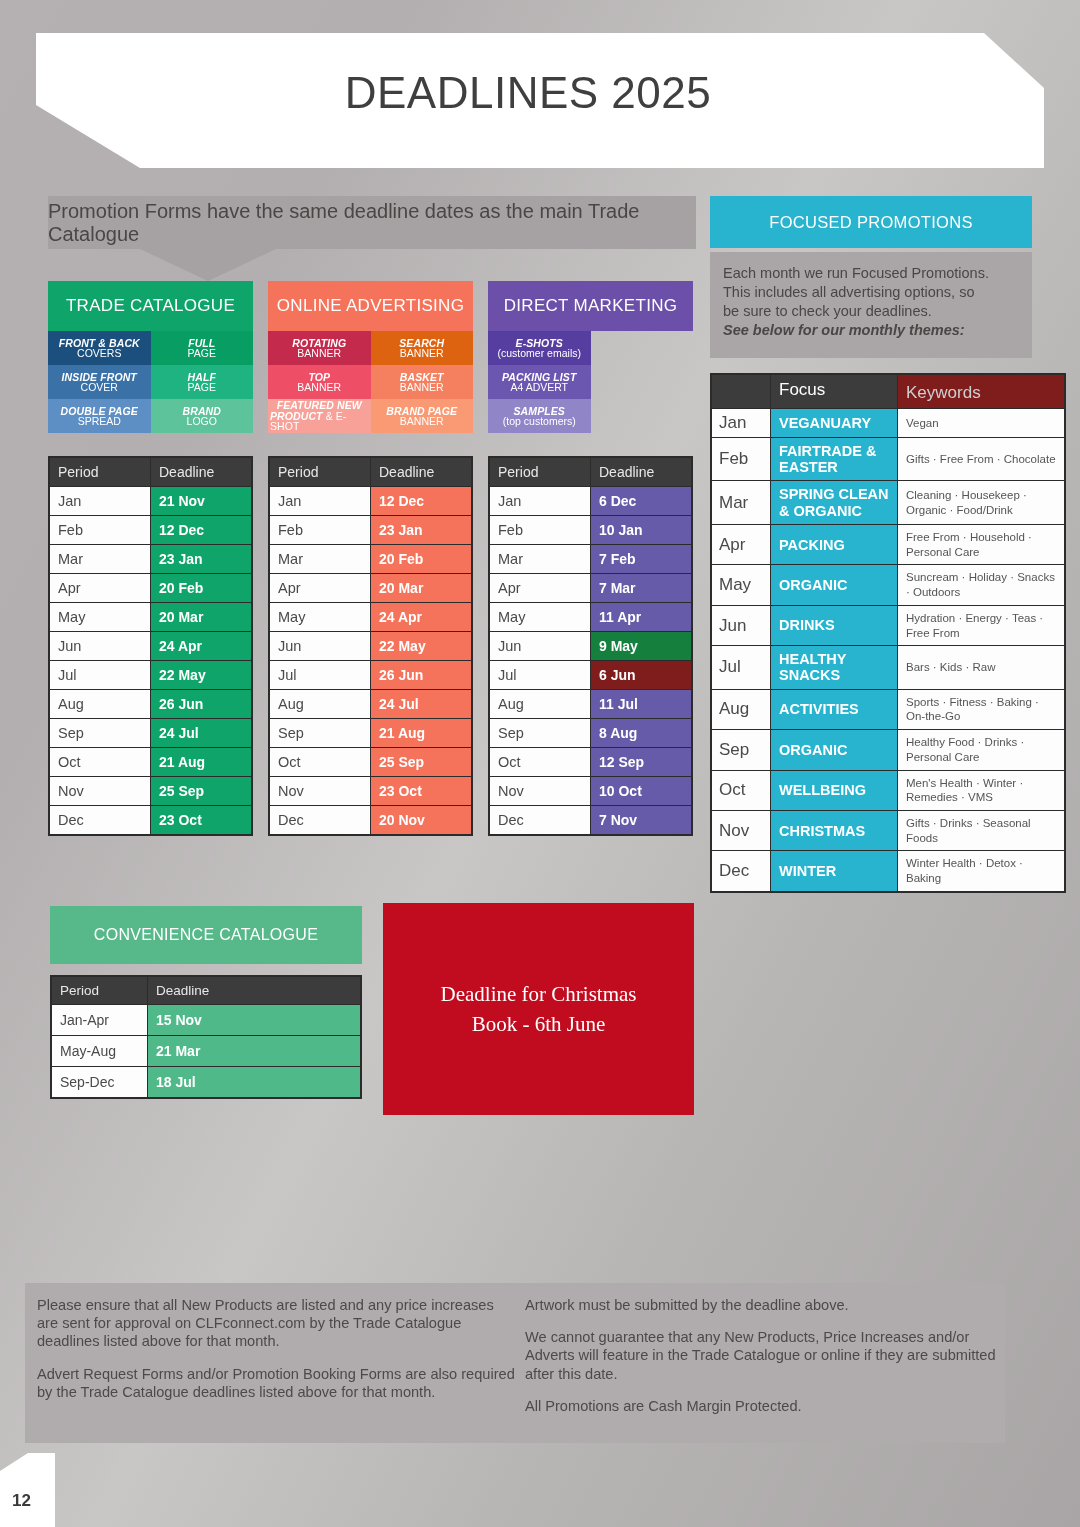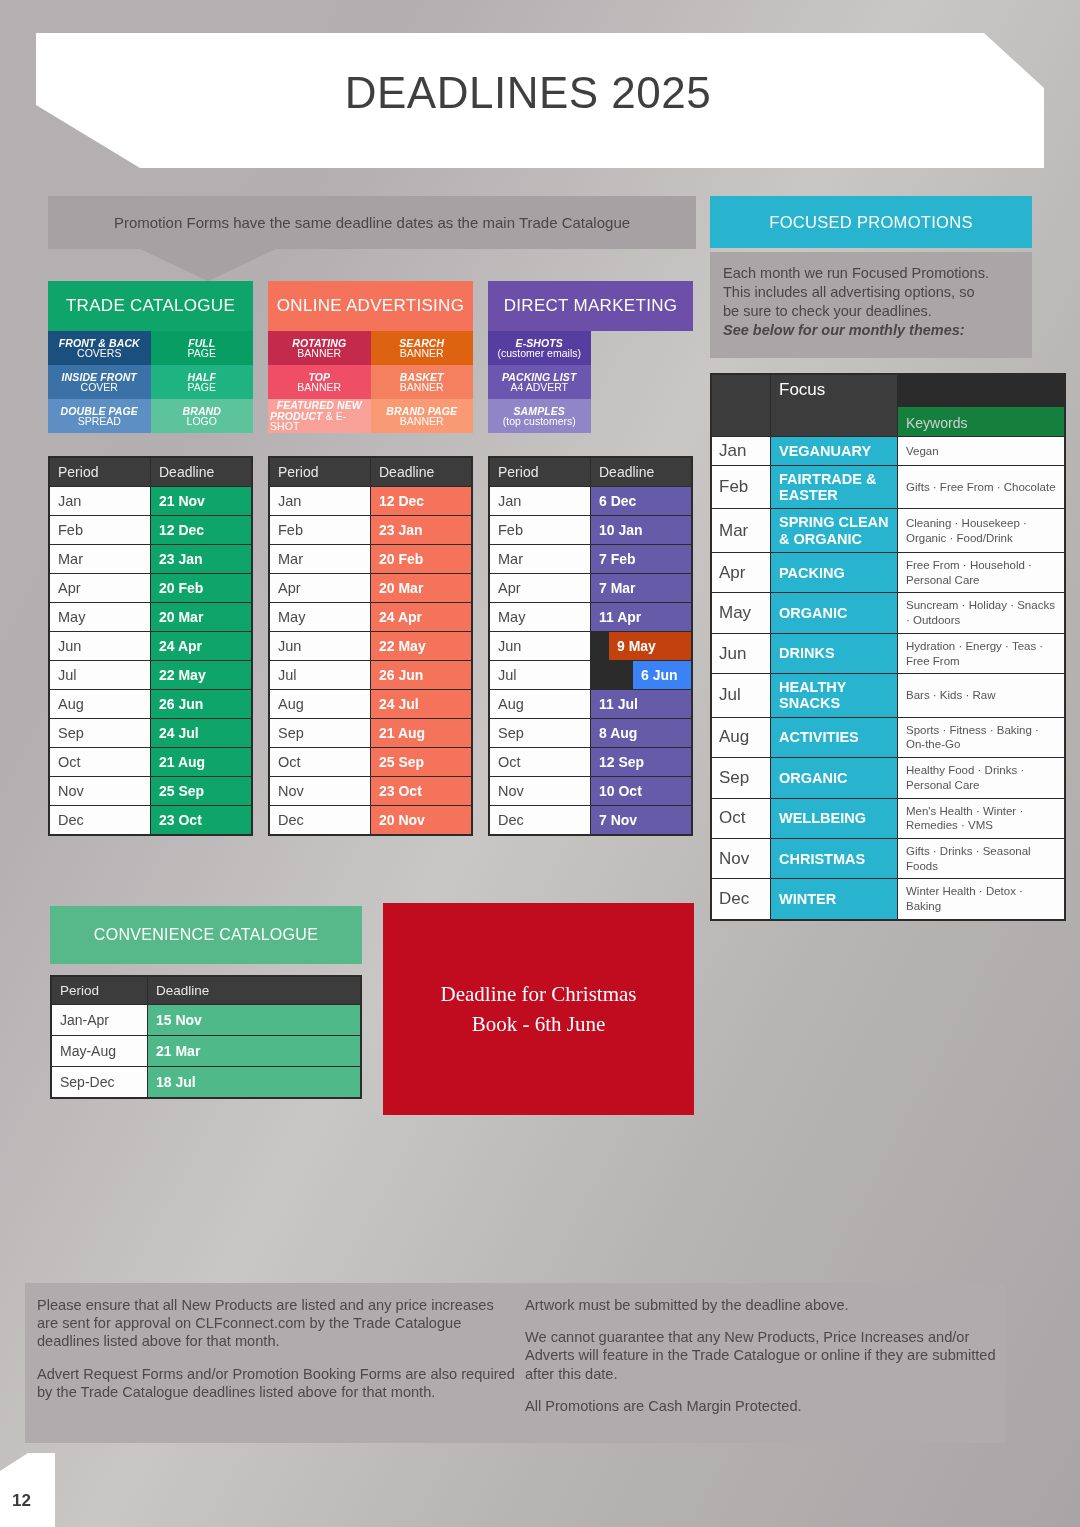--- a/index.html
+++ b/index.html
@@ -24,21 +24,21 @@
     font-size:44px; color:#3f3f3f; letter-spacing:.5px;
     transform: translate(-12px,-8px);
     font-weight:400;
   }
 
   
   .notice{
     position:absolute; left:48px; top:196px; width:648px; height:53px;
     background:#a6a2a3; display:flex; align-items:center; justify-content:center;
   }
-  .notice span{ font-size:15px; color:#4a4646; }
+  .notice span{ font-size:20px; color:#4a4646; }
   .notice-arrow{
     position:absolute; left:140px; top:249px; width:0; height:0;
     border-left:68px solid transparent; border-right:68px solid transparent;
     border-top:32px solid #a6a2a3;
   }
 
   
   .cols{ position:absolute; left:48px; top:281px; width:656px; }
   .col{ position:absolute; top:0; width:205px; }
   .col.c0{ left:0; } .col.c1{ left:220px; } .col.c2{ left:440px; }
@@ -111,21 +111,21 @@
   }
   .fp-intro .em{ font-style:italic; font-weight:bold; }
 
   .fp-table{
     position:absolute; left:710px; top:373px; width:356px;
     border:2px solid #2b2b2b; background:#2b2b2b;
     display:grid; grid-template-columns:58px 126px 1fr; gap:1px;
   }
   .fp-table .hb{ background:#3c3c3c; }
   .fp-table .hfocus{ background:#3c3c3c; color:#fff; font-size:17px; padding:5px 8px; }
-  .fp-table .hkw{ background:#15803d; color:#cfcfcf; font-size:14px; padding:8px 8px 5px;margin-top:32px; }
+  .fp-table .hkw{ background:#7f1d1d; color:#cfcfcf; font-size:17px; padding:8px 8px 5px; }
   .fp-table .mc{
     background:#fdfdfd; color:#4a4a4a; font-size:17px;
     display:flex; align-items:center; padding:4px 7px;
   }
   .fp-table .fc{
     background:#28b4ce; color:#fff; font-weight:bold; font-size:14.5px;
     display:flex; align-items:center; padding:5px 8px; line-height:1.12;
   }
   .fp-table .kc{
     background:#fdfdfd; color:#555; font-size:11.5px; line-height:1.28;
@@ -309,23 +309,23 @@
       <div class="vc" style="background: rgb(101, 91, 168);">6 Dec</div>
       <div class="pc">Feb</div>
       <div class="vc" style="background: rgb(101, 91, 168);">10 Jan</div>
       <div class="pc">Mar</div>
       <div class="vc" style="background: rgb(101, 91, 168);">7 Feb</div>
       <div class="pc">Apr</div>
       <div class="vc" style="background: rgb(101, 91, 168);">7 Mar</div>
       <div class="pc">May</div>
       <div class="vc" style="background: rgb(101, 91, 168);">11 Apr</div>
       <div class="pc">Jun</div>
-      <div class="vc" style="background: #c2410c; margin-left: 18px;">9 May</div>
+      <div class="vc" style="background: #15803d;">9 May</div>
       <div class="pc">Jul</div>
-      <div class="vc" style="background: #3b82f6; margin-left: 42px;">6 Jun</div>
+      <div class="vc" style="background: #7f1d1d;">6 Jun</div>
       <div class="pc">Aug</div>
       <div class="vc" style="background: rgb(101, 91, 168);">11 Jul</div>
       <div class="pc">Sep</div>
       <div class="vc" style="background: rgb(101, 91, 168);">8 Aug</div>
       <div class="pc">Oct</div>
       <div class="vc" style="background: rgb(101, 91, 168);">12 Sep</div>
       <div class="pc">Nov</div>
       <div class="vc" style="background: rgb(101, 91, 168);">10 Oct</div>
       <div class="pc">Dec</div>
       <div class="vc" style="background: rgb(101, 91, 168);">7 Nov</div>

